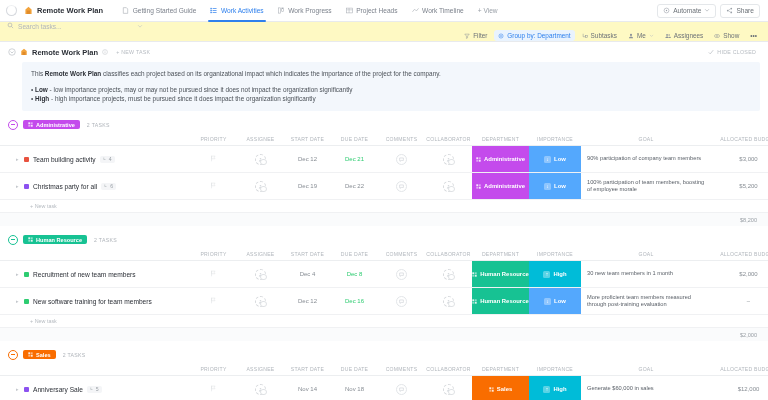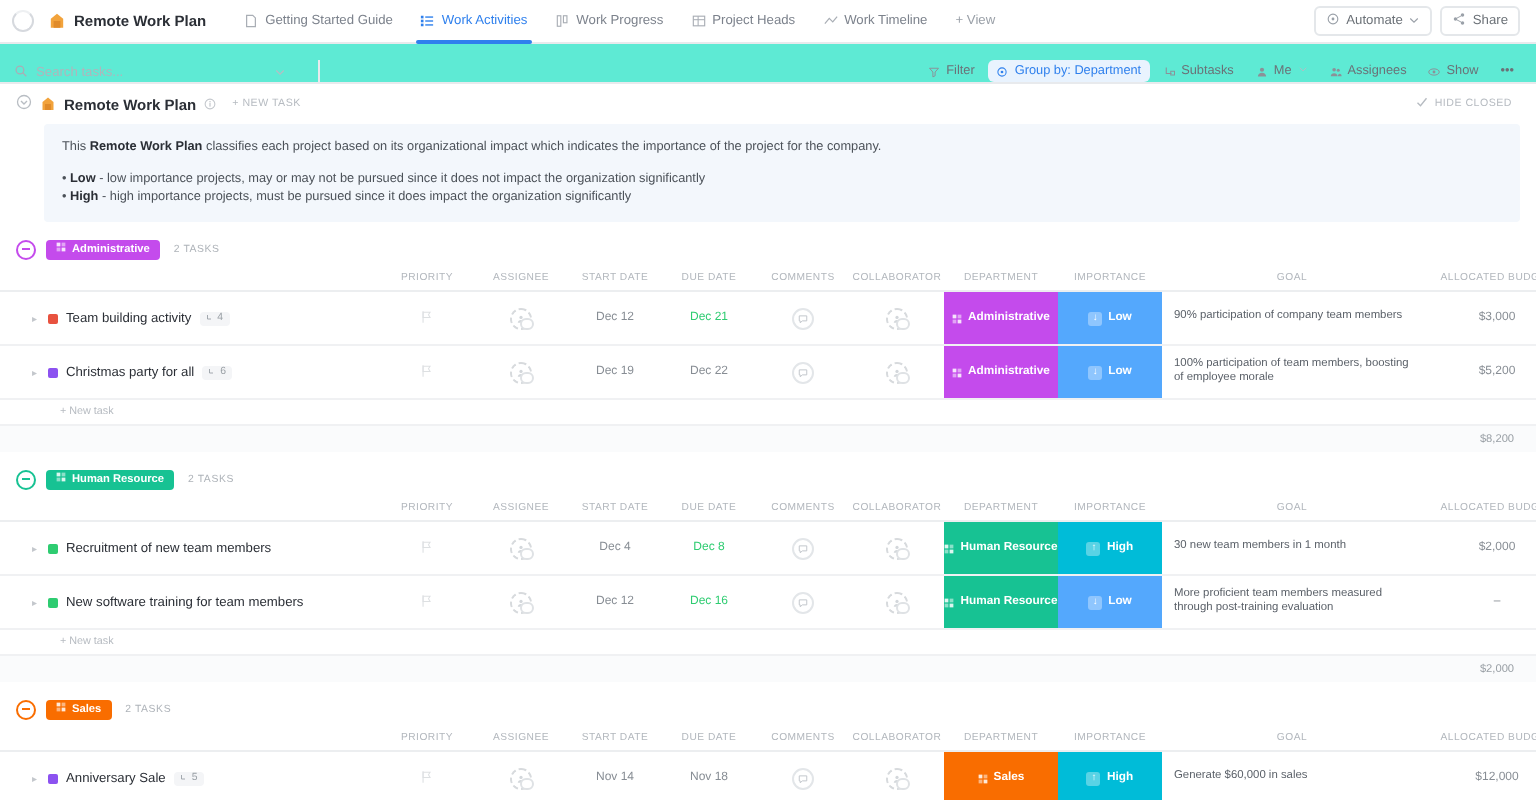--- a/index.html
+++ b/index.html
@@ -22,21 +22,21 @@
   .tab .ti{margin-right:3.5px;display:flex;align-items:center;}
   .tab.active{color:#2f80ed;}
   .tab.active:after{content:"";position:absolute;left:5px;right:5px;bottom:0;height:1.5px;background:#2f80ed;border-radius:1px;}
   .tab.addview{color:#9aa0a8;}
   .tb-right{margin-left:auto;display:flex;align-items:center;gap:4px;padding-right:2px;}
   .tb-btn{display:flex;align-items:center;gap:3px;color:#6b7177;font-size:6.6px;padding:2px 5px;border-radius:3px;white-space:nowrap;}
   .tb-btn.bordered{border:1px solid #e4e7ea;}
   .divider-v{width:1px;height:11px;background:#e8eaed;margin:0 4px;}
 
   
-  .filterbar{height:20px;min-height:20px;border-bottom:1px solid #e8eaed;display:flex;align-items:flex-end;padding:0 7px;box-sizing:border-box;background:#5eead4;}
+  .filterbar{height:20px;min-height:20px;border-bottom:1px solid #e8eaed;display:flex;align-items:flex-start;padding:0 7px;box-sizing:border-box;background:#fef9c3;flex-direction:column;}
   .search{display:flex;align-items:center;gap:4px;width:148px;}
   .search input{border:none;outline:none;font-family:inherit;font-size:6.6px;color:#33373d;width:115px;background:transparent;padding:0;}
   .search input::placeholder{color:#b0b5bb;}
   .fb-right{margin-left:auto;display:flex;align-items:center;gap:3px;}
   .fb-item{display:flex;align-items:center;gap:3px;color:#6b7177;font-size:6.4px;padding:2px 4px;border-radius:3px;white-space:nowrap;}
   .fb-item.active{background:#e9f3fe;color:#2f80ed;}
   .fb-item .fi{display:flex;align-items:center;}
 
   
   .listhead{height:20px;min-height:20px;display:flex;align-items:center;padding:0 8px;box-sizing:border-box;background:#fff;}

